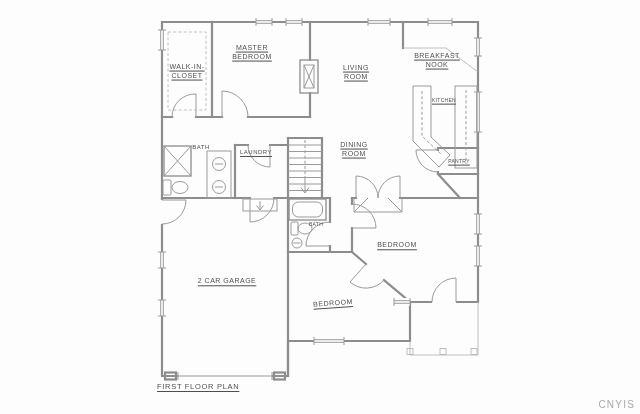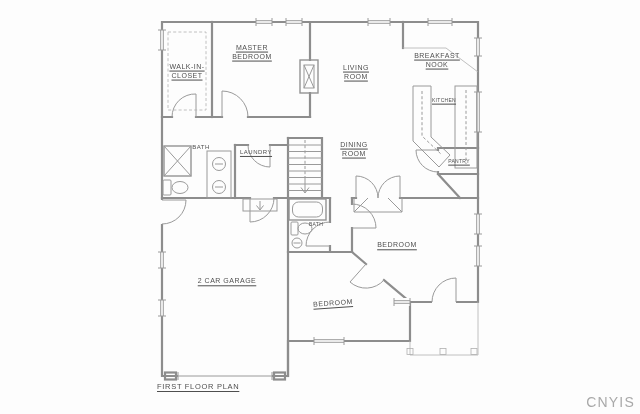--- a/index.html
+++ b/index.html
@@ -14,21 +14,21 @@
   .whiteout{fill:#fdfdfd;stroke:none;}
   .lbl{position:absolute;transform:translate(-50%,-50%);font-size:7px;color:#4f4f4f;
        letter-spacing:.5px;text-align:center;white-space:pre-line;line-height:1.35;
        text-decoration:underline;text-underline-offset:1.5px;}
   .sm{font-size:6px;}
   .xs{font-size:5px;letter-spacing:.3px;}
   .nou{text-decoration:none;}
   .tiltA{transform:translate(-50%,-50%) rotate(-4deg);}
   .plan-title{position:absolute;left:157px;top:382px;font-size:7.5px;color:#4f4f4f;
        letter-spacing:.7px;text-decoration:underline;text-underline-offset:2px;}
-  .wm{position:absolute;right:5px;bottom:4px;font-size:14px;color:#a9a9a9;letter-spacing:1.2px;}
+  .wm{position:absolute;right:5px;bottom:4px;font-size:10px;color:#a9a9a9;letter-spacing:1.2px;}
 </style>
 </head>
 <body>
 
 <div id="stage">
 
 <svg width="640" height="414" viewBox="0 0 640 414">
 
   <g>
     <path class="w2" d="M162,22 H478 V302 H410 V341 H288 V376 H162 Z"></path>

